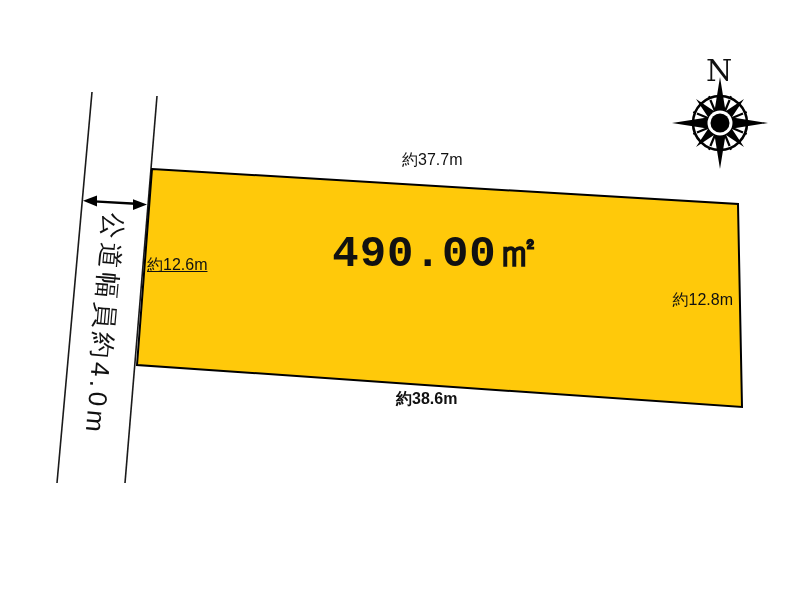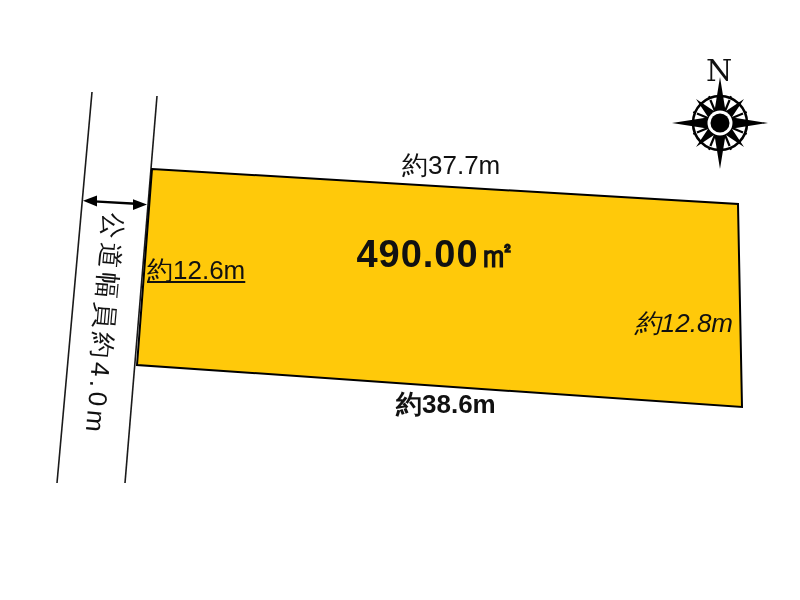--- a/index.html
+++ b/index.html
@@ -23,37 +23,38 @@
     width: 800px;
     height: 600px;
   }
   .label {
     position: absolute;
     color: #111111;
     white-space: nowrap;
     line-height: 1.1;
   }
   .dim-label {
-    font-size: 26px;
+    font-size: 16px;
     letter-spacing: 0px;
   }
   .area-label {
     left: 237px;
     top: 232px;
     width: 400px;
     text-align: center;
-    font-size: 38px;
+    font-size: 44px;
     font-weight: bold;
     line-height: 44px;
     letter-spacing: 1px;
+    font-family: Liberation Mono, monospace;
   }
   .top-dim    { left: 402px; top: 151px; }
   .bottom-dim { left: 396px; top: 390px; font-weight: bold; }
   .left-dim   { left: 147px; top: 256px; text-decoration: underline; }
-  .right-dim  { right: 67px; top: 309px; font-style: italic; }
+  .right-dim  { right: 67px; top: 291px; }
   .road-label {
     left: 128px;
     top: 214px;
     font-size: 26px;
     letter-spacing: 4px;
     transform-origin: 0 0;
     transform: rotate(95deg);
   }
   .north-label {
     left: 702px;

